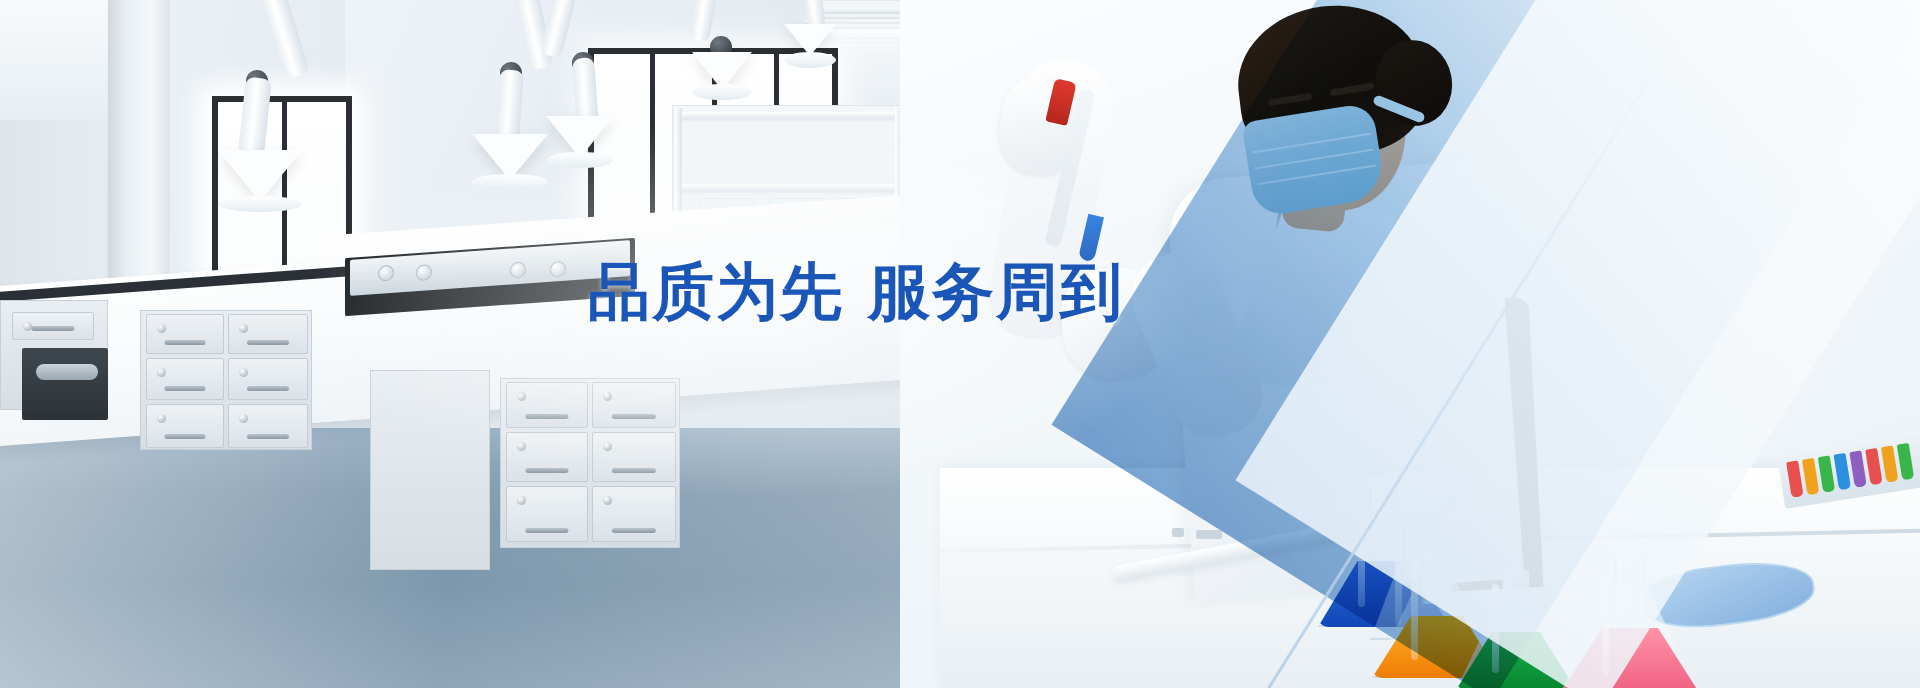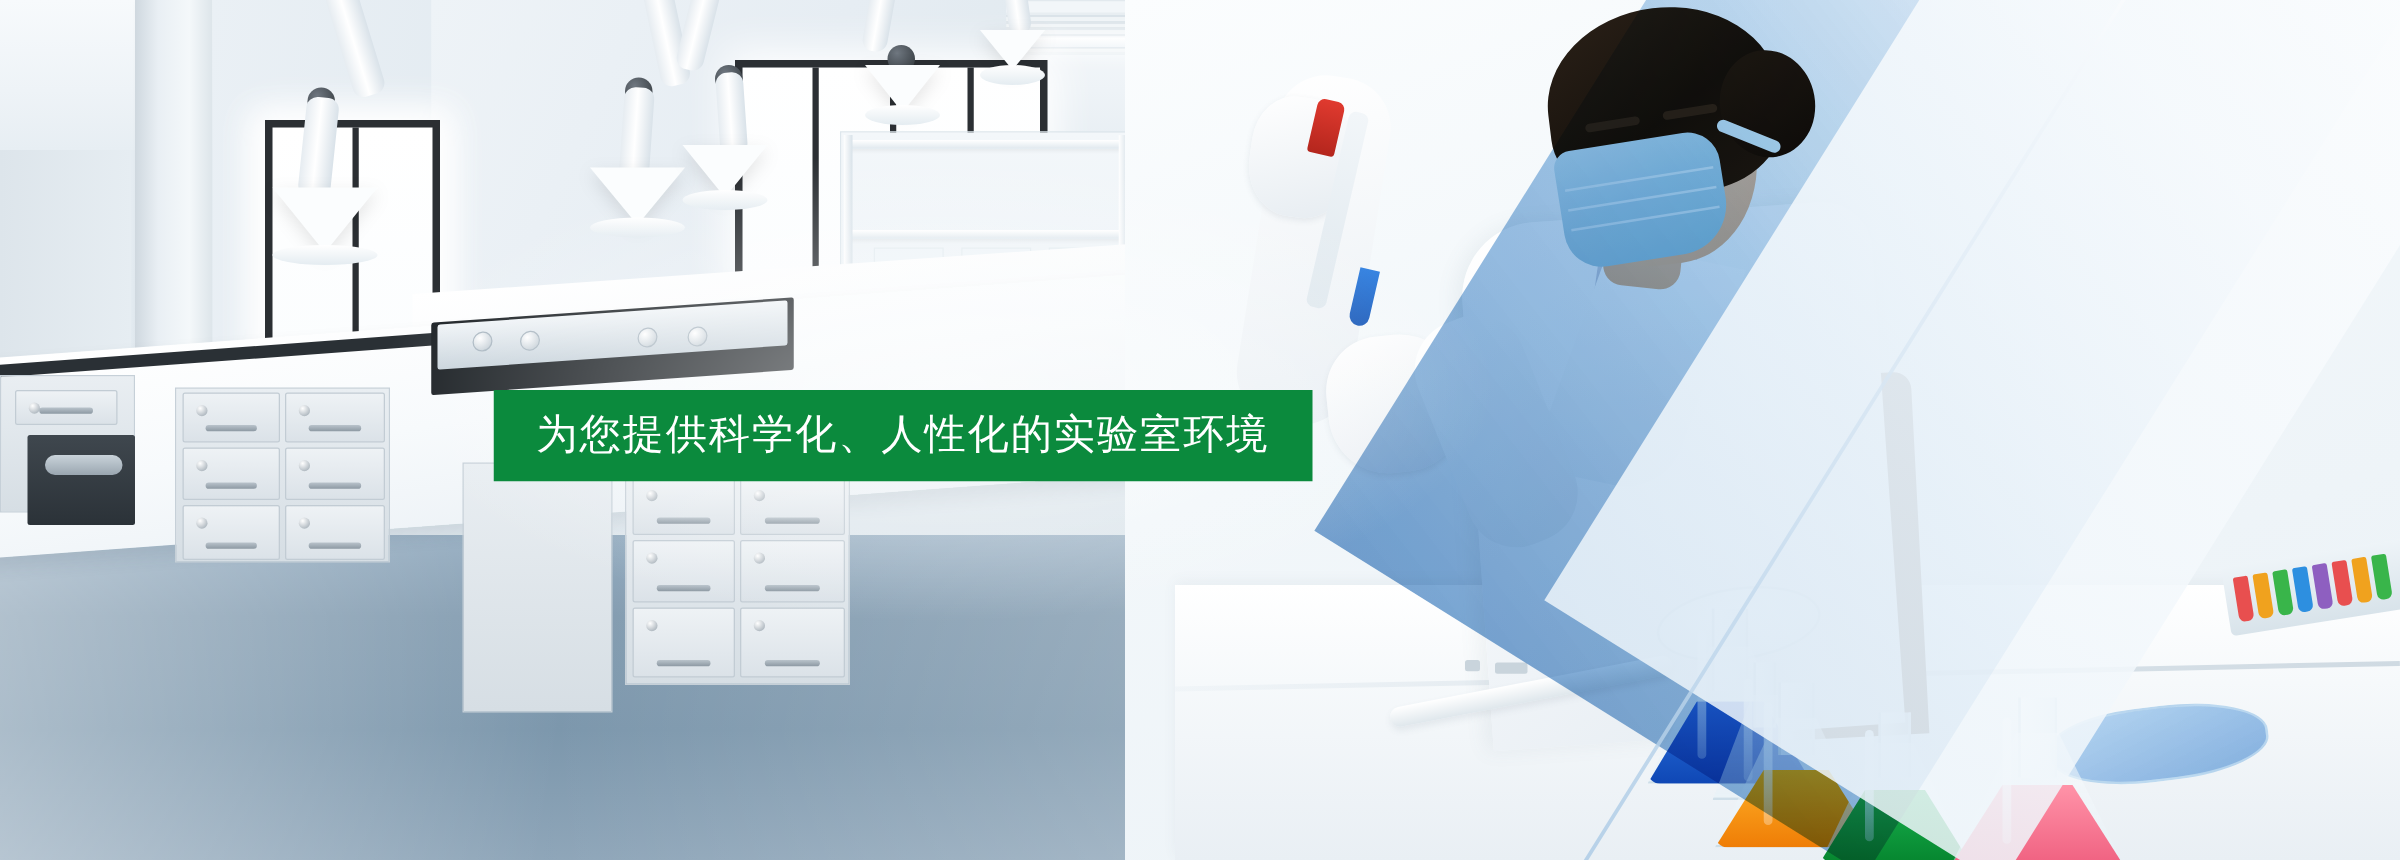--- a/index.html
+++ b/index.html
@@ -641,19 +641,19 @@
     <div class="diag-band"></div>
     <div class="diag-band2"></div>
     <div class="diag-edge"></div>
 
     <div class="haze"></div>
   </div>
 
   <div class="copy">
 
 
-
-    <div class="subbar">
-      <span class="subbar-text">为您提供科学化、人性化的实验室环境</span>
-    </div>
+    <div class="headline">
+      <span>品质为先</span><span class="gap"></span><span>服务周到</span>
+    </div>
+
 
   </div>
 </div>
 
 </body></html>

